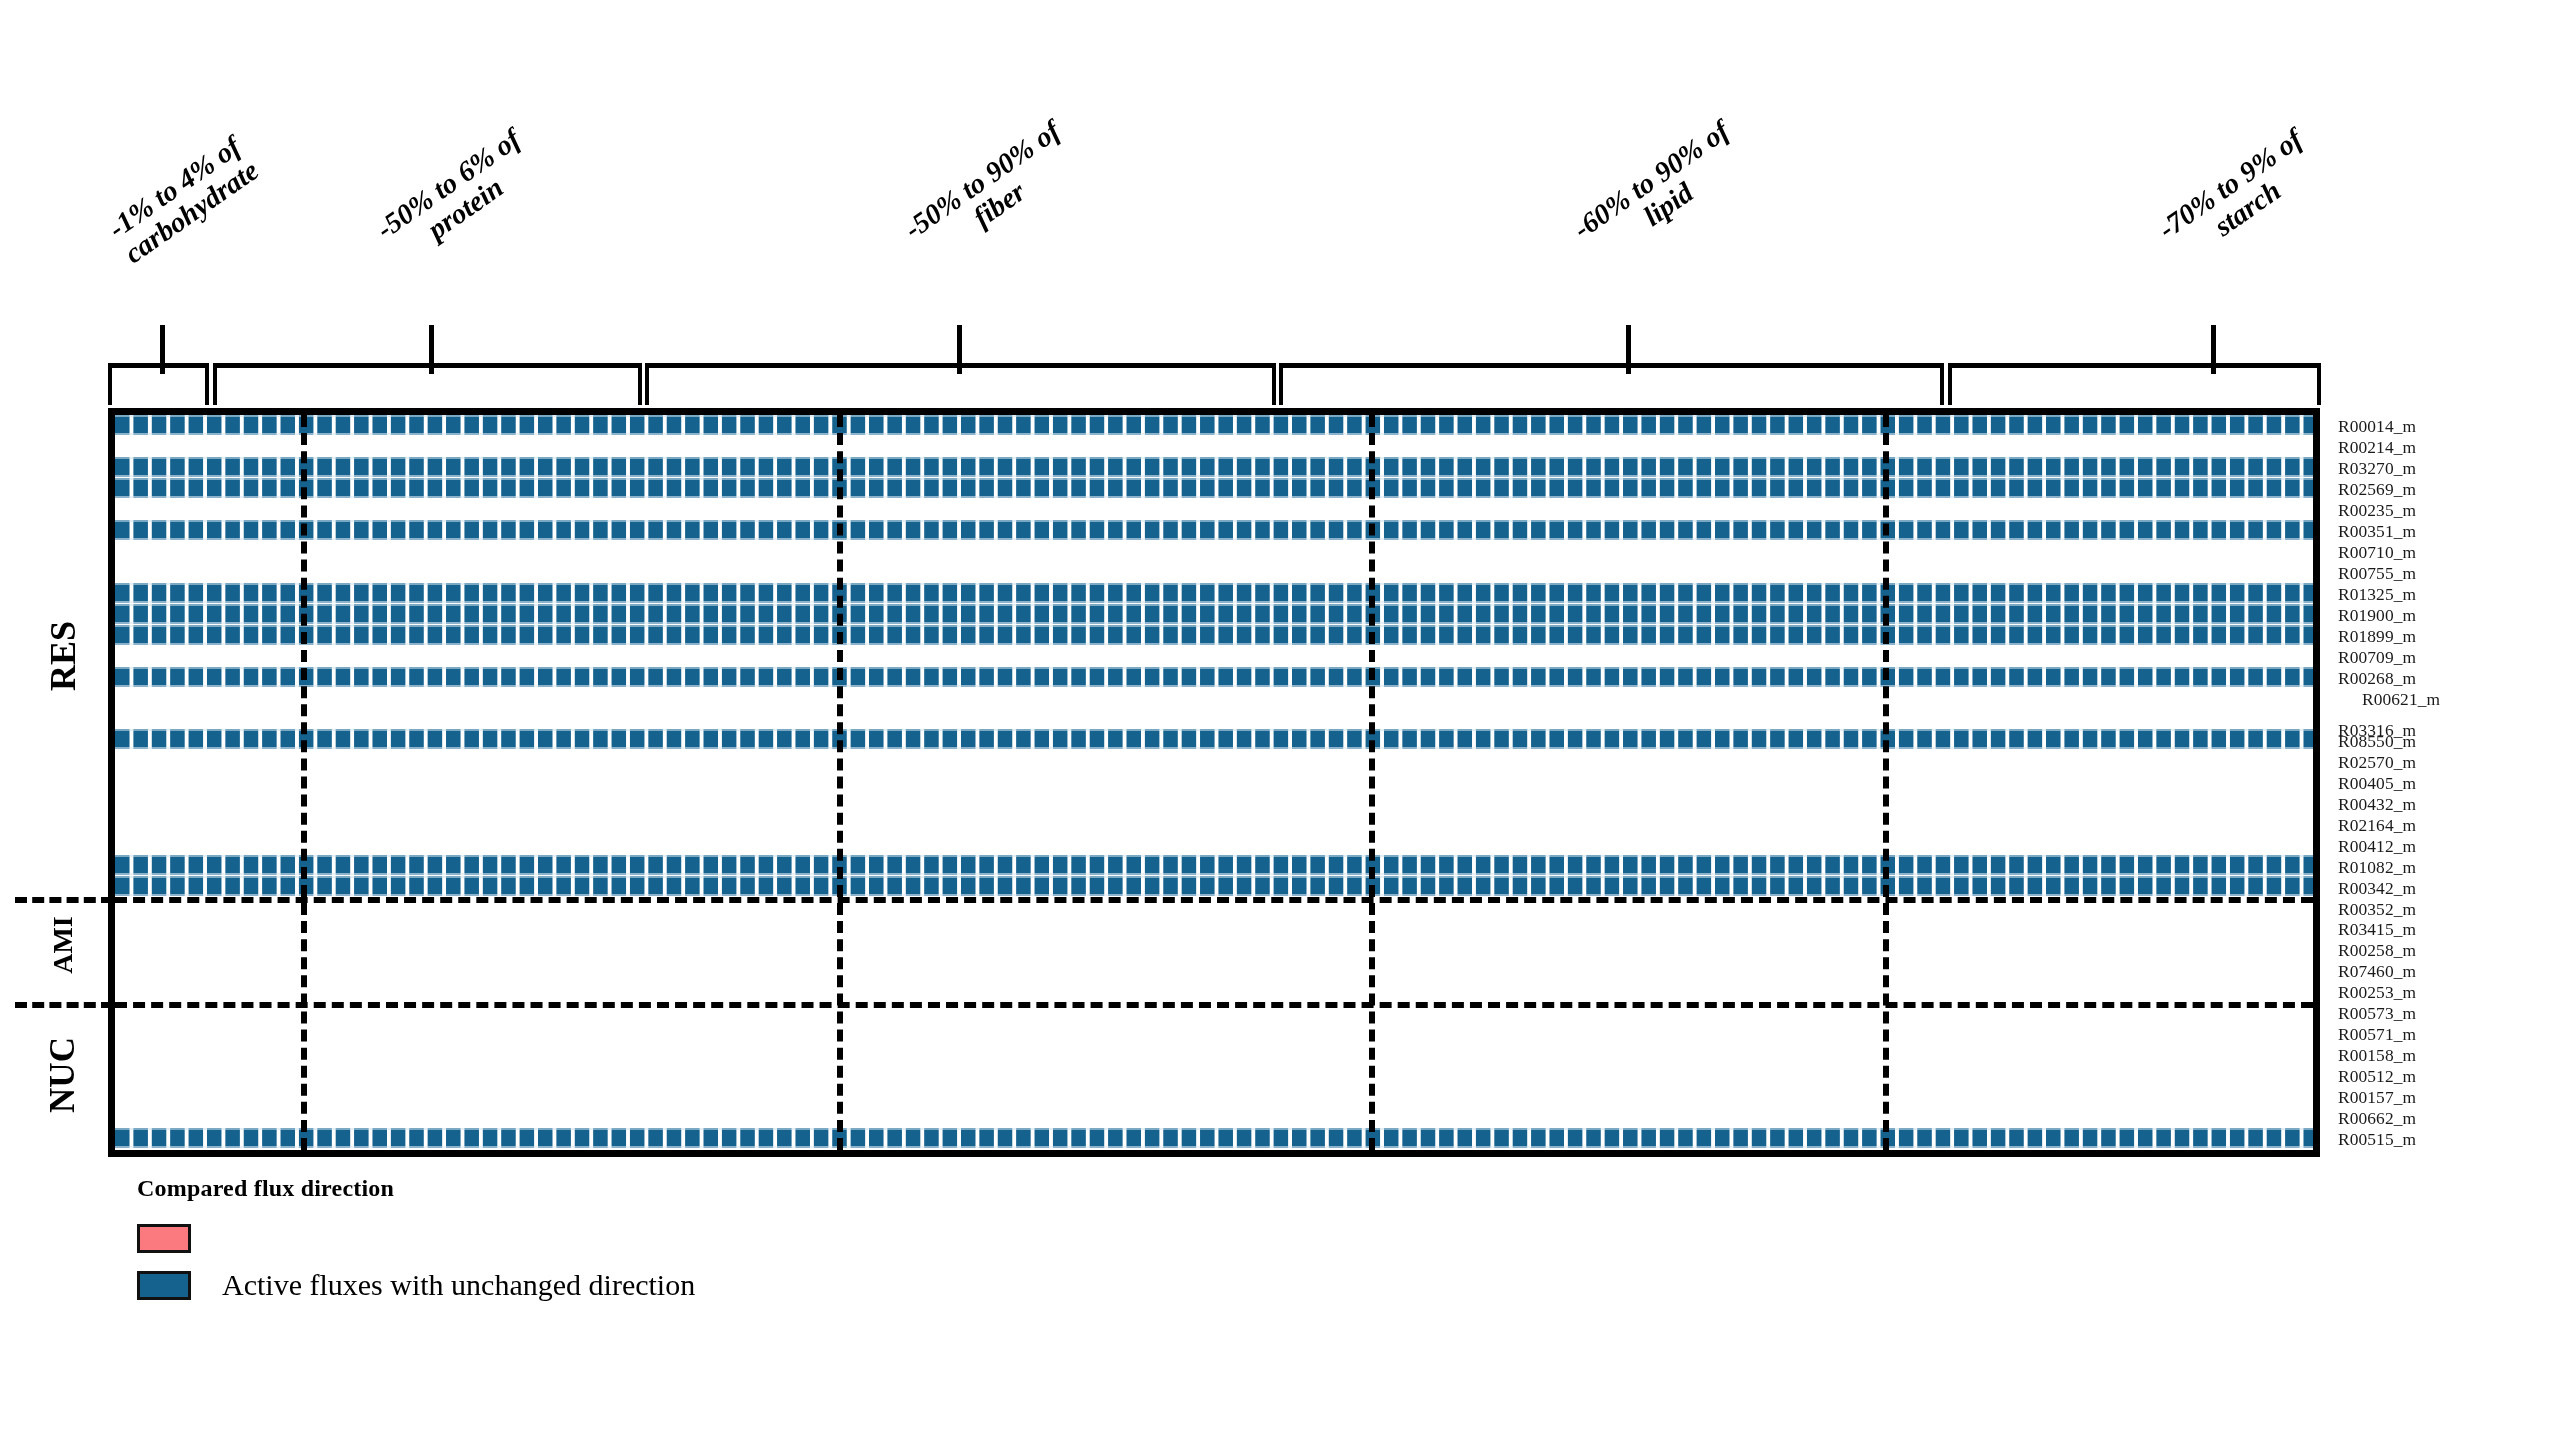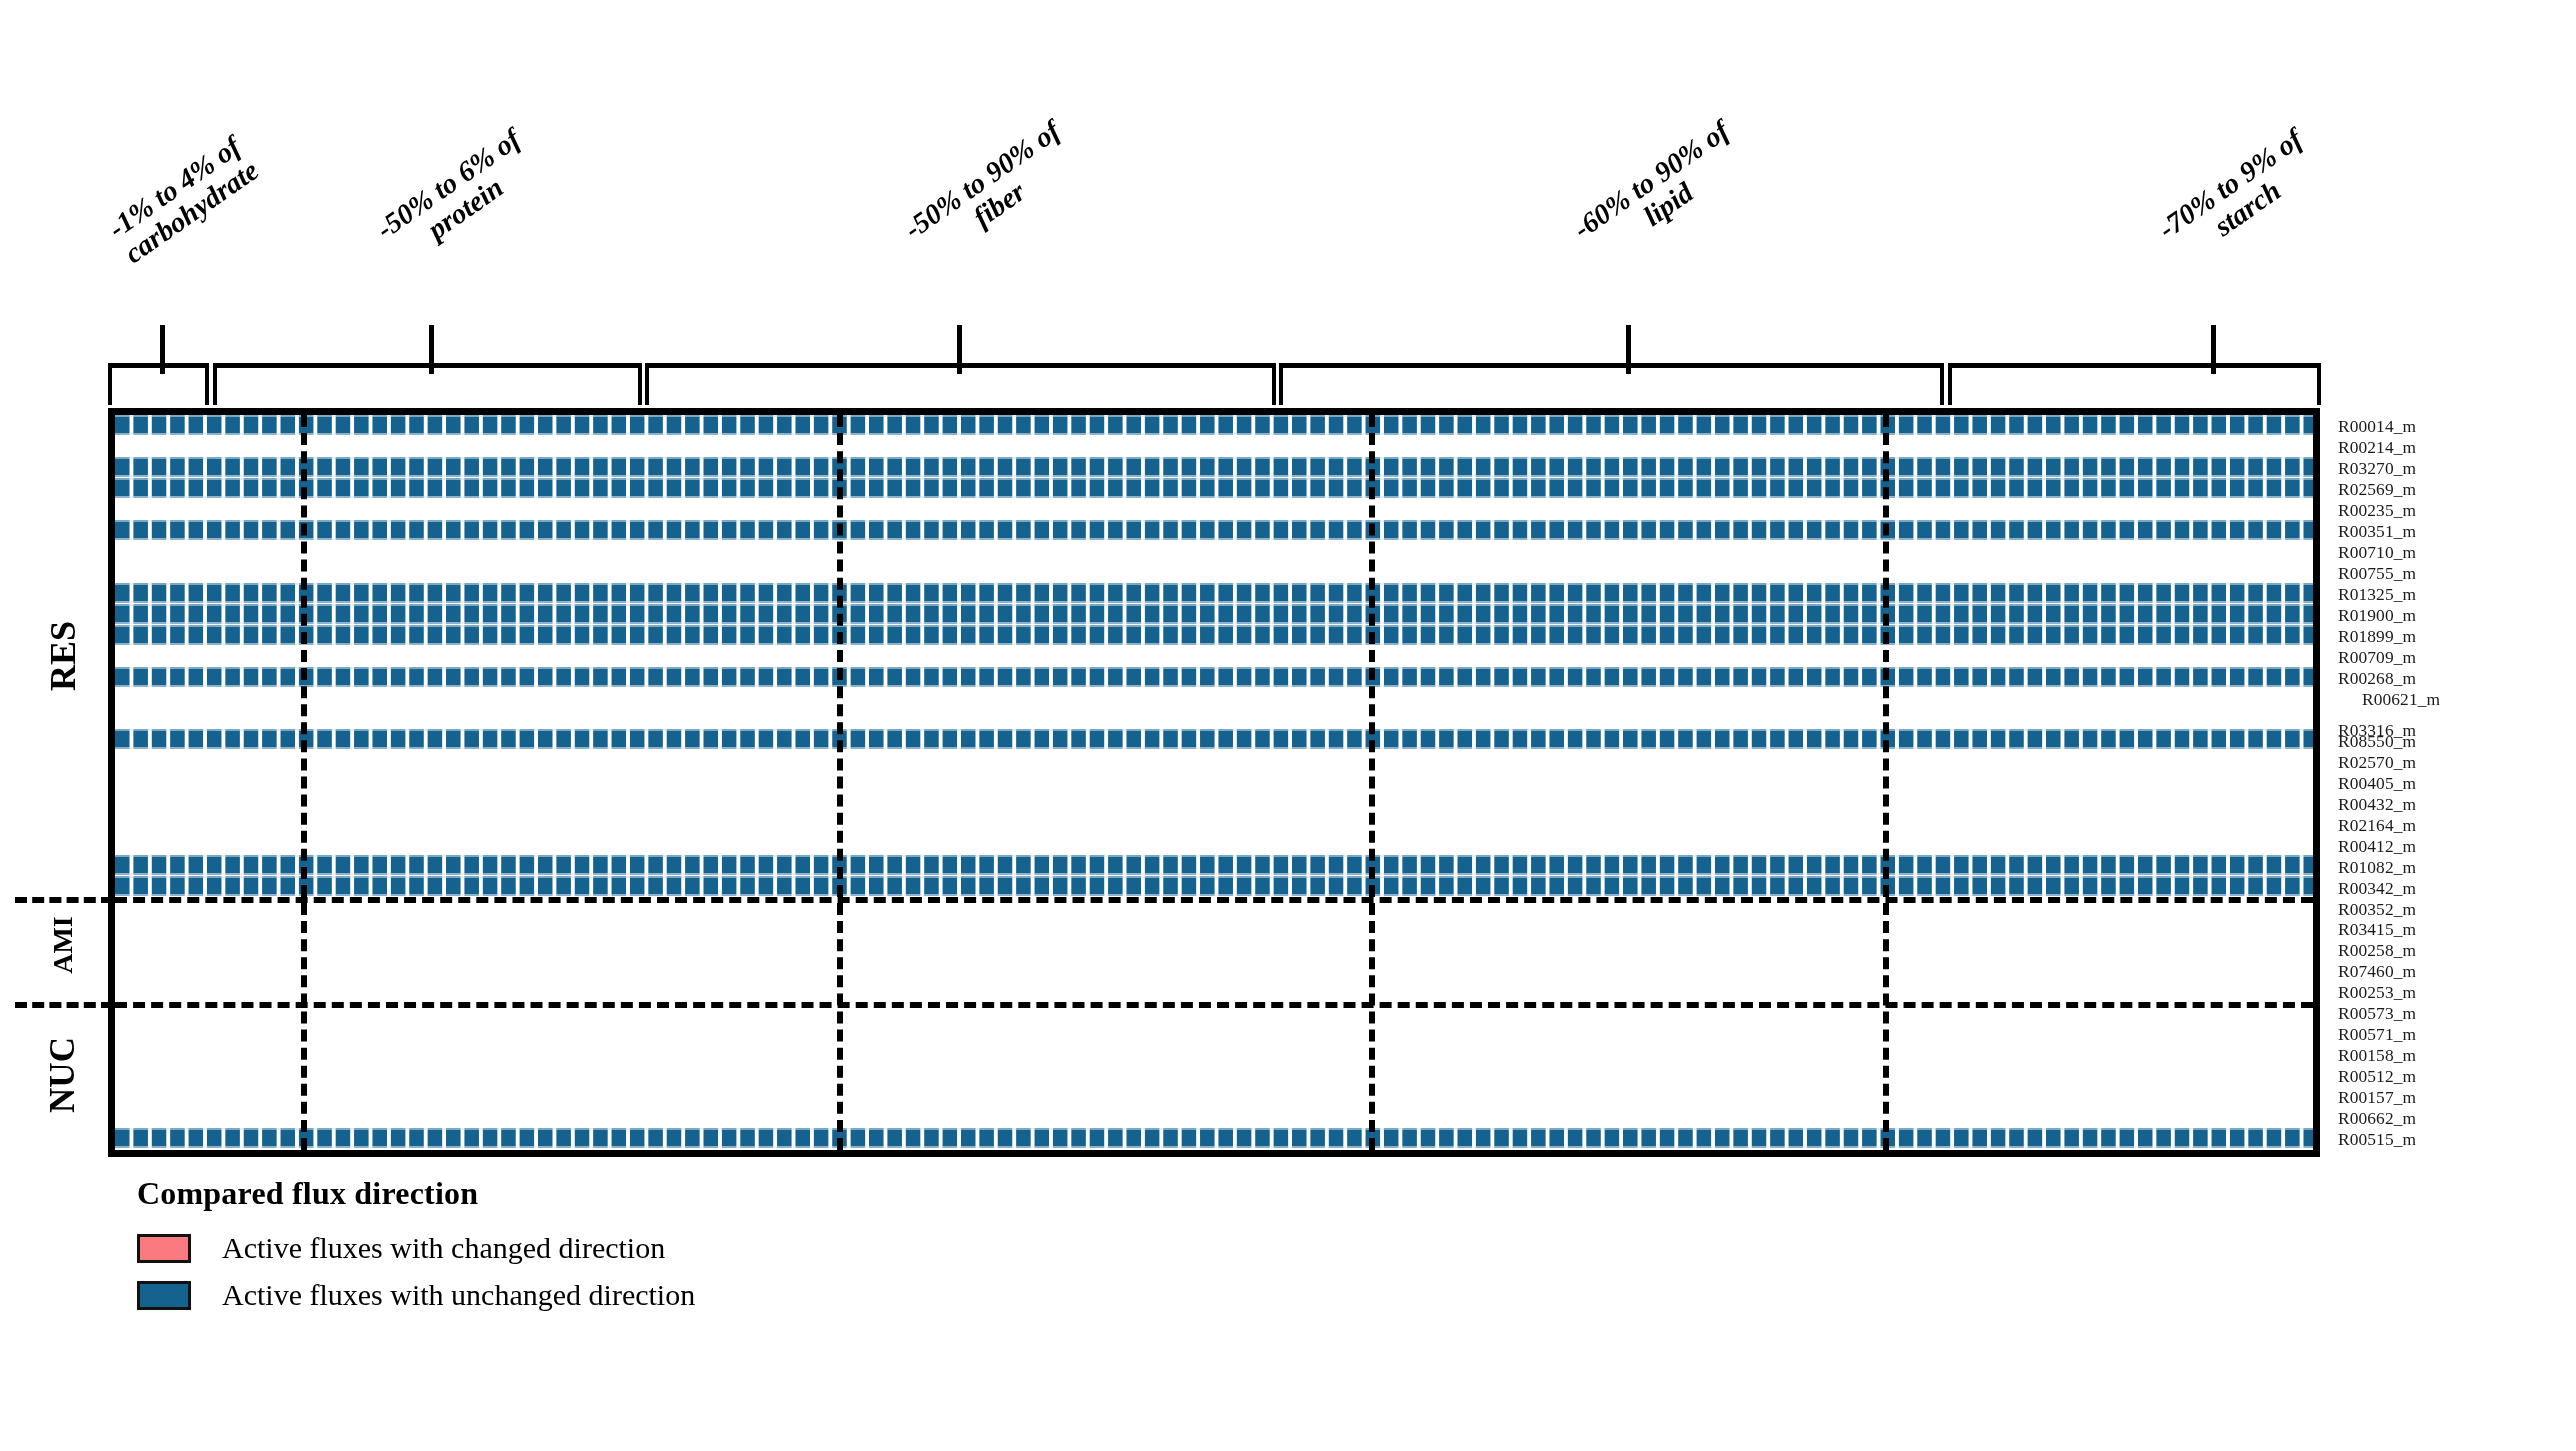--- a/index.html
+++ b/index.html
@@ -46,21 +46,21 @@
       font-size:17.4px;color:#1a1a1a;white-space:nowrap;letter-spacing:0.1px;}
 
   
   .comp-label{position:absolute;transform-origin:center center;
       transform:rotate(-90deg);font-family:"Liberation Serif",serif;
       font-weight:bold;color:#000;white-space:nowrap;text-align:center;}
 
   
   #legend{position:absolute;left:137px;top:1175px;width:1394px;}
   #legend-title{font-family:"Liberation Serif",serif;font-weight:bold;
-      font-size:32px;color:#000;margin-bottom:12.5px;letter-spacing:0.2px;}
+      font-size:24px;color:#000;margin-bottom:12.5px;letter-spacing:0.2px;}
   .leg-row{display:flex;align-items:center;height:47px;}
   .leg-swatch{width:54px;height:29px;border:3.5px solid #111;box-sizing:border-box;
       flex:0 0 auto;}
   .leg-text{margin-left:31px;font-family:"Liberation Serif",serif;
       font-size:30px;color:#000;white-space:nowrap;}
 </style>
 </head>
 <body>
 
 <div id="group-labels">
@@ -177,21 +177,20 @@
     <div class="comp-label" style="font-size: 36px; width: 181px; left: -28px; top: 635px;">RES</div>
     <div class="comp-label" style="font-size: 28px; width: 181px; left: -28px; top: 929px;">AMI</div>
     <div class="comp-label" style="font-size: 35px; width: 181px; left: -28px; top: 1055px;">NUC</div>
   </div>
 
 <div id="legend">
   <div id="legend-title">Compared flux direction</div>
   <div id="legend-items">
       <div class="leg-row">
         <div class="leg-swatch" style="background: rgb(251, 122, 127);"></div>
-        <div class="leg-text">Active fluxes with changed direction</div>
       </div>
       <div class="leg-row">
         <div class="leg-swatch" style="background: rgb(21, 98, 143);"></div>
         <div class="leg-text">Active fluxes with unchanged direction</div>
       </div>
     </div>
 </div>
 
 <div class="hsep-out" style="left: 15.3px; width: 98px; top: 897px;"></div>
 <div class="hsep-out" style="left: 15.3px; width: 98px; top: 1002px;"></div>

